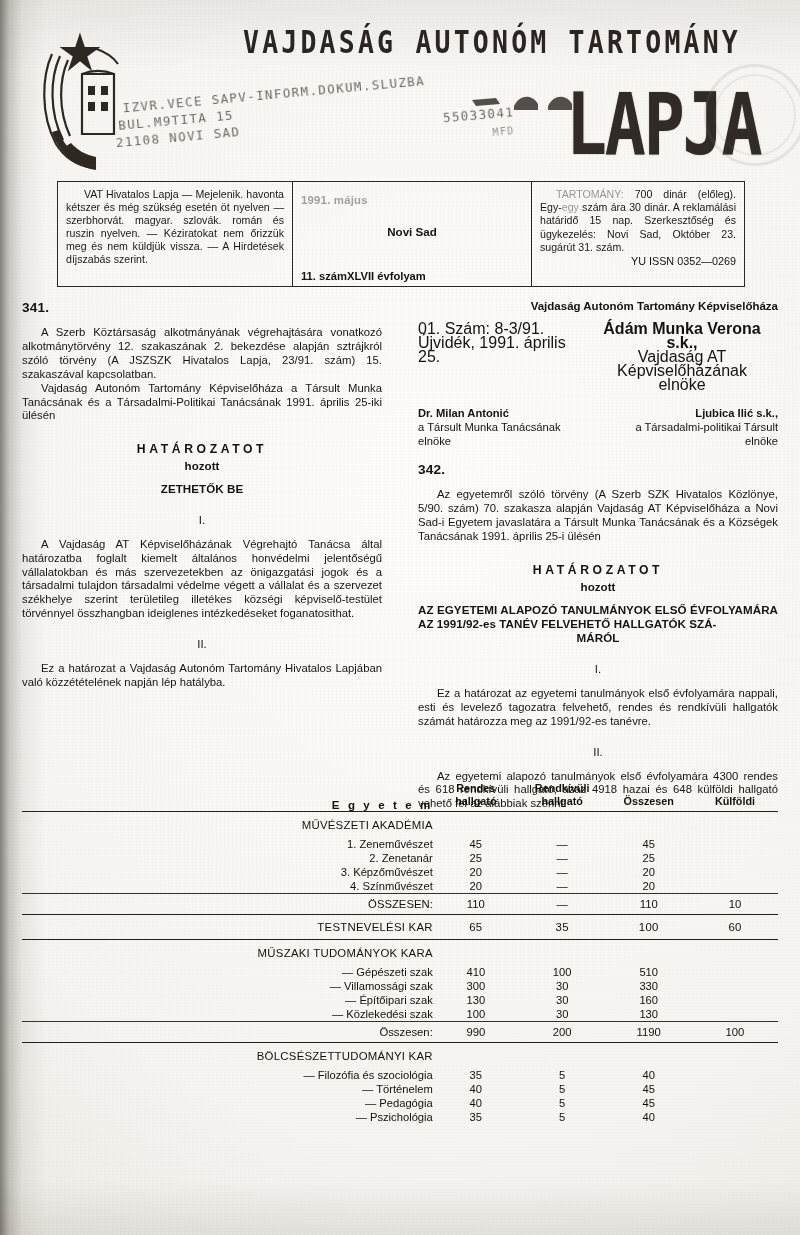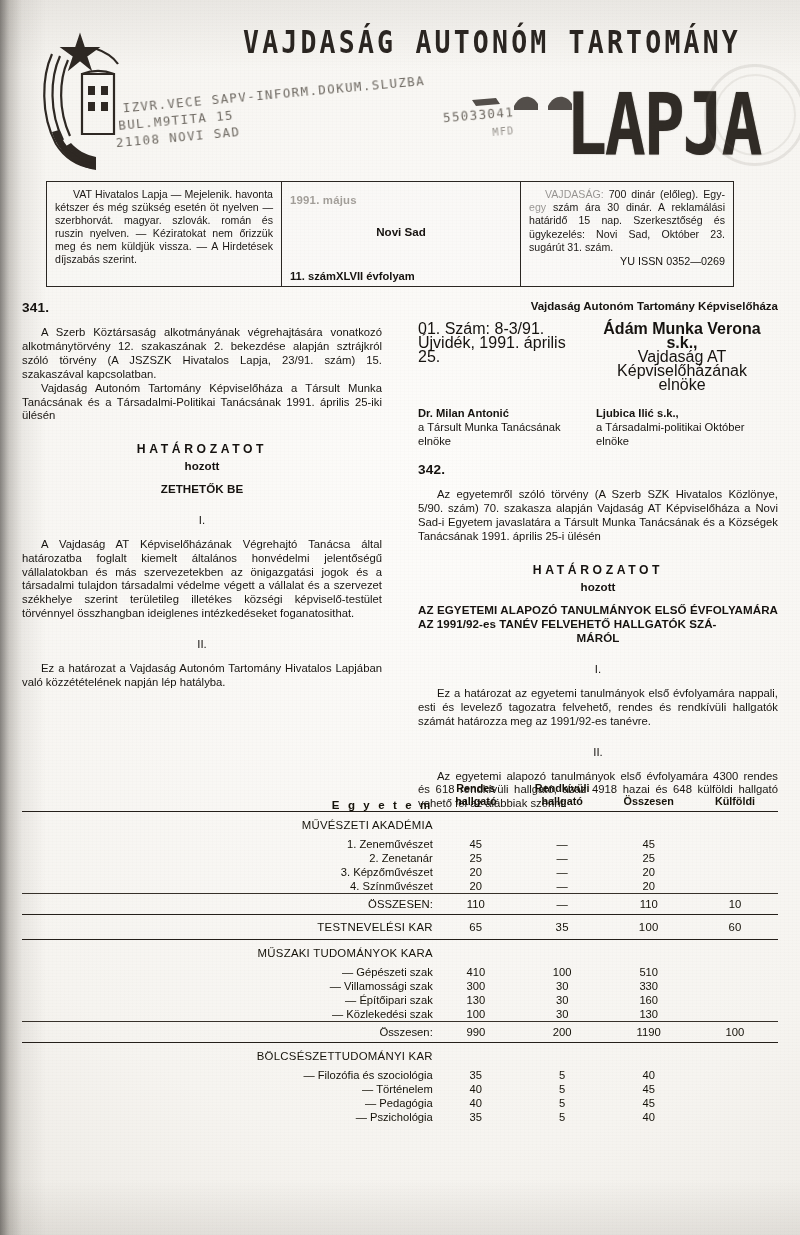--- a/index.html
+++ b/index.html
@@ -85,21 +85,21 @@
   }
   .typed div{white-space:nowrap;}
   .typed .t1{margin-left:6px;}
   .typed .t2{margin-left:0px;}
   .typed .t3{margin-left:-4px;}
   .typed .num{position:absolute;left:324px;top:39px;transform:rotate(.6deg);}
   .typed .num2{position:absolute;left:372px;top:58px;font-size:10px;opacity:.7;}
 
   
   .infobox{
-    position:absolute;left:46px;top:181px;width:686px;height:104px;
+    position:absolute;left:57px;top:181px;width:686px;height:104px;
     border:1.6px solid #2a2622;
     display:flex;
     background:rgba(255,255,255,.12);
   }
   .ib-col{position:relative;padding:6px 8px 4px 8px;}
   .ib-left{width:218px;border-right:1.6px solid #2a2622;}
   .ib-mid{width:222px;border-right:1.6px solid #2a2622;}
   .ib-right{flex:1;}
   .ib-left p{
     margin:0;font-size:10.6px;line-height:12.9px;text-align:justify;
@@ -148,21 +148,21 @@
   .romnum{text-align:center;font-size:11.4px;font-weight:400;margin:17px 0 12px 0;}
 
   
   .housename{text-align:right;font-size:11.5px;font-weight:700;margin:0 0 10px 0;}
   .sigrow{display:flex;font-size:16px;line-height:14px;}
   .sigL{width:168px;}
   .sigR{flex:1;text-align:center;}
   .sigR b, .sigL b{font-weight:700;}
   .sigblock2{display:flex;margin-top:14px;font-size:11.2px;line-height:14px;}
   .sigblock2 .a{width:178px;}
-  .sigblock2 .b{flex:1;text-align:left;}
+  .sigblock2 .b{flex:1;text-align:right;}
 
   
   .tablewrap{position:absolute;left:22px;top:782px;width:756px;}
   table.t{width:100%;border-collapse:collapse;font-size:11.2px;color:#141108;}
   table.t th, table.t td{padding:0;vertical-align:bottom;}
   .hrule{border-top:1.6px solid #241f1a;}
   .hrule-thin{border-top:1.1px solid #37312a;}
   .c-name{text-align:right;width:404px;}
   .c-num{text-align:center;width:88px;}
   .th-wrap{font-size:10.8px;line-height:13px;text-align:center;padding-bottom:3px;}
@@ -234,21 +234,21 @@
     </div>
     <div class="ib-col ib-mid">
       <div class="ib-date">1991. május</div>
       <div class="ib-city">Novi Sad</div>
       <div class="ib-botrow">
         <span>11. szám</span>
         <span>XLVII évfolyam</span>
       </div>
     </div>
     <div class="ib-col ib-right">
-      <p><span class="ib-egy">VAJDASÁG:</span><span> 700 dinár (előleg). Egy-</span><span class="ib-egy">egy</span><span> szám ára 30 dinár. A reklamálási határidő 15 nap. Szerkesztőség és ügykezelés: Novi Sad, Október 23. sugárút 31. szám.</span></p>
+      <p><span class="ib-egy">TARTOMÁNY:</span><span> 700 dinár (előleg). Egy-</span><span class="ib-egy">egy</span><span> szám ára 30 dinár. A reklamálási határidő 15 nap. Szerkesztőség és ügykezelés: Novi Sad, Október 23. sugárút 31. szám.</span></p>
       <div class="ib-issn">YU ISSN 0352—0269</div>
     </div>
   </div>
 
   <div class="cols">
 
     <div class="col colL">
       <div class="actno">341.</div>
       <p class="para">A Szerb Köztársaság alkotmányának végrehajtására vonatkozó alkotmánytörvény 12. szakaszának 2. bekezdése alapján sztrájkról szóló törvény (A JSZSZK Hivatalos Lapja, 23/91. szám) 15. szakaszával kapcsolatban.</p>
       <p class="para">Vajdaság Autonóm Tartomány Képviselőháza a Társult Munka Tanácsának és a Társadalmi-Politikai Tanácsának 1991. április 25-iki ülésén</p>
@@ -277,21 +277,21 @@
       </div>
 
       <div class="sigblock2">
         <div class="a">
           <div><b>Dr. Milan Antonić</b></div>
           <div>a Társult Munka Tanácsának</div>
           <div>elnöke</div>
         </div>
         <div class="b">
           <div><b>Ljubica Ilić s.k.,</b></div>
-          <div>a Társadalmi-politikai Október</div>
+          <div>a Társadalmi-politikai Társult</div>
           <div>elnöke</div>
         </div>
       </div>
 
       <div style="height:14px"></div>
       <div class="actno">342.</div>
       <p class="para">Az egyetemről szóló törvény (A Szerb SZK Hivatalos Közlönye, 5/90. szám) 70. szakasza alapján Vajdaság AT Képviselőháza a Novi Sad-i Egyetem javaslatára a Társult Munka Tanácsának és a Községek Tanácsának 1991. április 25-i ülésén</p>
       <div class="hatarozat">HATÁROZATOT</div>
       <div class="hozott">hozott</div>
       <p class="decisiontitle"><span>AZ EGYETEMI ALAPOZÓ TANULMÁNYOK ELSŐ ÉVFOLYAMÁRA AZ 1991/92-es TANÉV FELVEHETŐ HALLGATÓK SZÁ-</span><span class="lastline">MÁRÓL</span></p>

